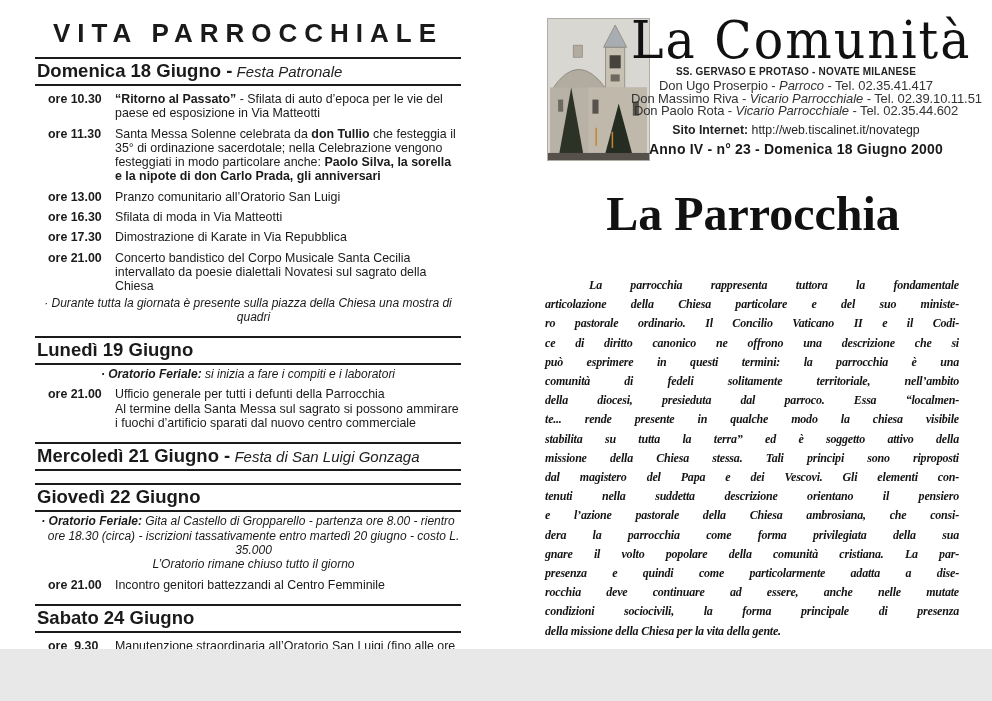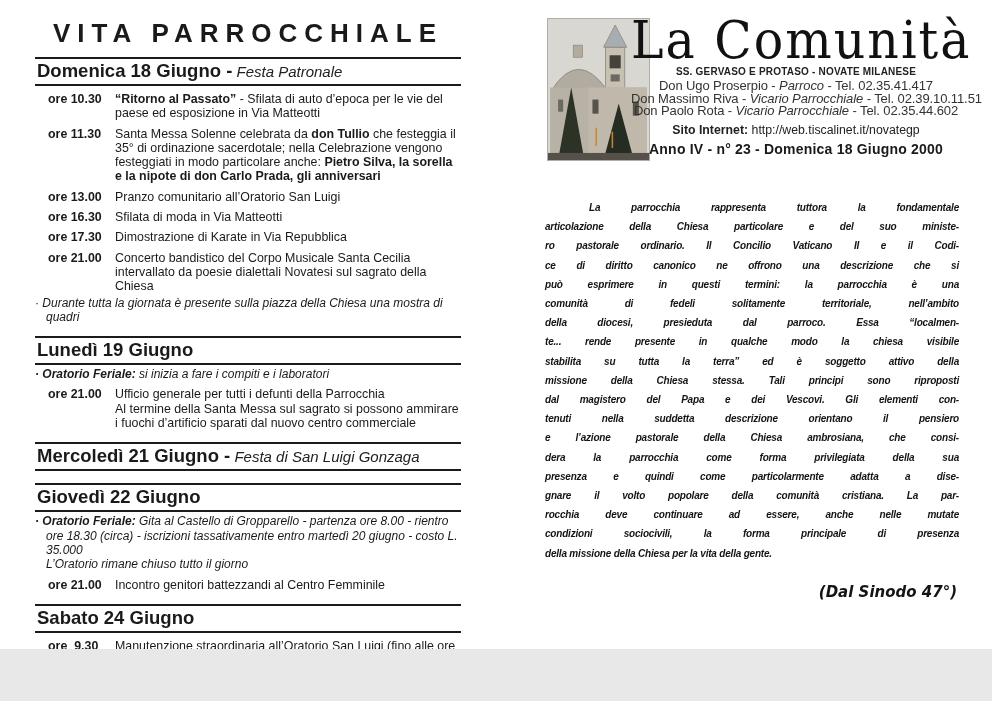--- a/index.html
+++ b/index.html
@@ -13,21 +13,21 @@
   .sec{margin-top:12px;}
   #sections .sec:first-child{margin-top:0;}
   .sec-head{border-top:2px solid #1b1b1b;border-bottom:2px solid #1b1b1b;
             padding:1px 0 2px 2px;line-height:21px;}
   .sec-title{font-size:18.5px;font-weight:bold;}
   .sec-sub{font-size:15px;font-style:italic;color:#222;}
   .row{display:flex;font-size:12.4px;line-height:14.3px;margin-top:6px;}
   .time{flex:none;width:80px;box-sizing:border-box;padding-left:13px;font-weight:bold;white-space:pre;}
   .desc{flex:1;white-space:pre-line;}
   .note{font-size:12px;font-style:italic;line-height:14.3px;margin-top:2px;
-        padding-left:11px;text-indent:-11px;white-space:pre-line;}
+        padding-left:11px;text-indent:-11px;white-space:pre-line;text-align:center;}
   .sg-n{font-weight:normal;}
   .sg-b{font-weight:bold;}
   .sg-i{font-style:italic;}
   .sg-bi{font-style:italic;font-weight:bold;}
 
   
   .right-col{position:absolute;left:545px;top:12px;width:416px;}
   .masthead{position:relative;height:150px;}
   .church{position:absolute;left:2px;top:6px;width:101px;height:141px;border:1px solid #b0aca6;}
   .church svg{display:block;width:100%;height:100%;}
@@ -36,22 +36,22 @@
         white-space:nowrap;color:#111;transform:scaleY(1.08);transform-origin:top center;}
   .parish{font-size:10px;font-weight:bold;letter-spacing:0.2px;color:#222;white-space:nowrap;}
   .clergy{margin-top:3px;}
   .clergy-line{font-size:13px;line-height:12.5px;letter-spacing:-0.1px;color:#333;white-space:nowrap;}
   .site{font-size:12.3px;margin-top:5px;color:#222;white-space:nowrap;}
   .site-label{font-weight:bold;}
   .issue{font-size:14px;font-weight:bold;margin-top:4px;letter-spacing:0.2px;color:#1a1a1a;white-space:nowrap;}
 
   .article-title{font-family:"Liberation Serif",serif;font-size:48px;font-weight:bold;
                  text-align:center;margin:26px 0 16px 0;line-height:52px;color:#111;}
-  .article-body{width:414px;font-family:Liberation Sans, sans-serif;font-weight:bold;font-style:italic;
-                font-size:10px;letter-spacing:-0.2px;color:#141414;margin-top:36px;}
+  .article-body{width:414px;font-family:Liberation Serif, serif;font-weight:bold;font-style:italic;
+                font-size:12px;letter-spacing:-0.2px;color:#141414;margin-top:36px;}
   .aline{line-height:19.2px;text-align:justify;text-align-last:justify;}
   .aline.first{padding-left:44px;}
   .aline.last{text-align-last:left;}
   .signature{font-family:"DejaVu Sans",sans-serif;font-weight:bold;font-style:italic;
              font-size:15px;text-align:right;margin-top:20px;padding-right:4px;color:#141414;}
 </style>
 </head>
 <body>
 
 <div class="page">
@@ -60,21 +60,21 @@
     <h1 class="left-title">VITA PARROCCHIALE</h1>
     <div id="sections">
         <section class="sec">
           <div class="sec-head"><span class="sec-title">Domenica 18 Giugno -</span><span class="sec-sub"> Festa Patronale</span></div>
           <div class="row">
             <div class="time">ore 10.30</div>
             <div class="desc"><span class="sg-b">“Ritorno al Passato”</span><span class="sg-n"> - Sfilata di auto d’epoca per le vie del paese ed esposizione in Via Matteotti</span></div>
           </div>
           <div class="row">
             <div class="time">ore 11.30</div>
-            <div class="desc"><span class="sg-n">Santa Messa Solenne celebrata da </span><span class="sg-b">don Tullio</span><span class="sg-n"> che festeggia il 35° di ordinazione sacerdotale; nella Celebrazione vengono festeggiati in modo particolare anche: </span><span class="sg-b">Pietro Silva, la sorella e la nipote di don Carlo Prada, gli anniversari</span></div>
+            <div class="desc"><span class="sg-n">Santa Messa Solenne celebrata da </span><span class="sg-b">don Tullio</span><span class="sg-n"> che festeggia il 35° di ordinazione sacerdotale; nella Celebrazione vengono festeggiati in modo particolare anche: </span><span class="sg-b">Paolo Silva, la sorella e la nipote di don Carlo Prada, gli anniversari</span></div>
           </div>
           <div class="row">
             <div class="time">ore 13.00</div>
             <div class="desc"><span class="sg-n">Pranzo comunitario all’Oratorio San Luigi</span></div>
           </div>
           <div class="row">
             <div class="time">ore 16.30</div>
             <div class="desc"><span class="sg-n">Sfilata di moda in Via Matteotti</span></div>
           </div>
           <div class="row">
@@ -159,37 +159,38 @@
             <div class="clergy-line"><span class="sg-n">Don Paolo Rota</span><span class="sg-n"> - </span><span class="sg-i">Vicario Parrocchiale</span><span class="sg-n"> - </span><span class="sg-n">Tel. 02.35.44.602</span></div>
           </div>
         <div class="site">
           <span class="site-label">Sito Internet:</span>
           <span>http://web.tiscalinet.it/novategp</span>
         </div>
         <div class="issue">Anno IV - n° 23 - Domenica 18 Giugno 2000</div>
       </div>
     </header>
 
+    <h2 class="article-title">La Parrocchia</h2>
     <div class="article-body" id="article-body">
         <div class="aline first">La parrocchia rappresenta tuttora la fondamentale</div>
         <div class="aline">articolazione della Chiesa particolare e del suo ministe-</div>
         <div class="aline">ro pastorale ordinario. Il Concilio Vaticano II e il Codi-</div>
         <div class="aline">ce di diritto canonico ne offrono una descrizione che si</div>
         <div class="aline">può esprimere in questi termini: la parrocchia è una</div>
         <div class="aline">comunità di fedeli solitamente territoriale, nell’ambito</div>
         <div class="aline">della diocesi, presieduta dal parroco. Essa “localmen-</div>
         <div class="aline">te... rende presente in qualche modo la chiesa visibile</div>
         <div class="aline">stabilita su tutta la terra” ed è soggetto attivo della</div>
         <div class="aline">missione della Chiesa stessa. Tali principi sono riproposti</div>
         <div class="aline">dal magistero del Papa e dei Vescovi. Gli elementi con-</div>
         <div class="aline">tenuti nella suddetta descrizione orientano il pensiero</div>
         <div class="aline">e l’azione pastorale della Chiesa ambrosiana, che consi-</div>
         <div class="aline">dera la parrocchia come forma privilegiata della sua</div>
+        <div class="aline">gnare il volto popolare della comunità cristiana. La par-</div>
         <div class="aline">presenza e quindi come particolarmente adatta a dise-</div>
-        <div class="aline">gnare il volto popolare della comunità cristiana. La par-</div>
         <div class="aline">rocchia deve continuare ad essere, anche nelle mutate</div>
         <div class="aline">condizioni sociocivili, la forma principale di presenza</div>
         <div class="aline last">della missione della Chiesa per la vita della gente.</div>
       </div>
     <div class="signature">(Dal Sinodo 47°)</div>
   </section>
 
 </div>
 
 </body></html>

